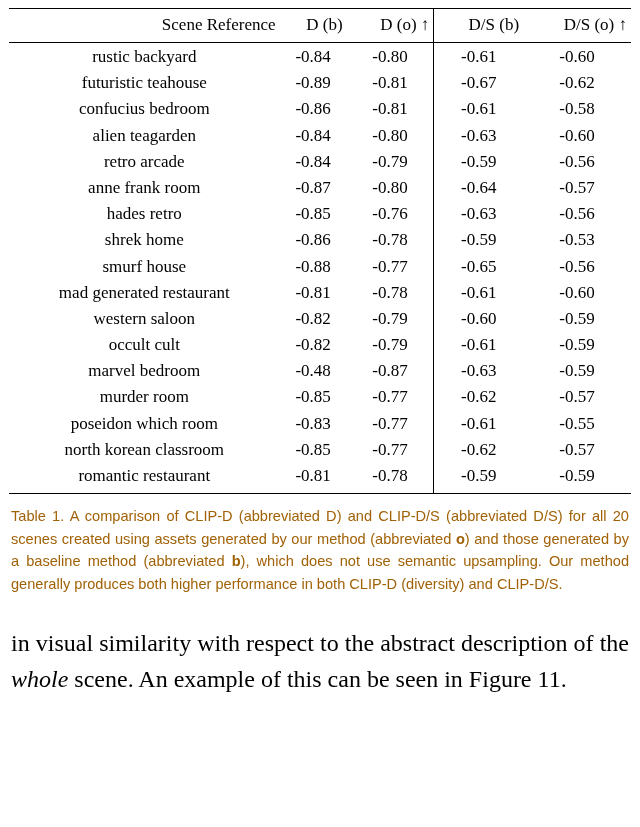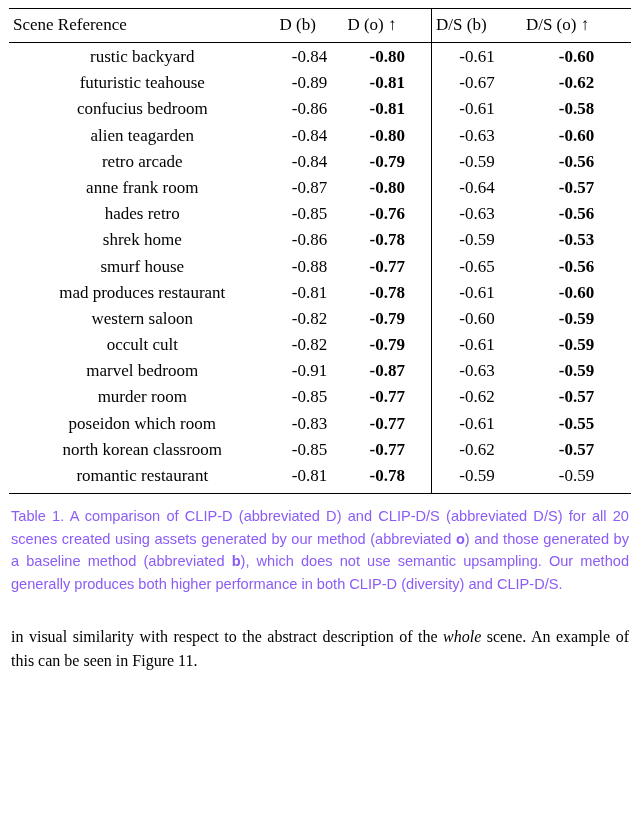--- a/index.html
+++ b/index.html
@@ -11,41 +11,41 @@
   .page{padding:8px 9px 0 9px;}
   table.results{
     width:622px;border-collapse:collapse;
     font-size:17px;
     border-top:1.6px solid #000;
     border-bottom:1.4px solid #000;
     margin:0 auto;
   }
   table.results thead tr{border-bottom:1.2px solid #000;}
   table.results th{
-    font-weight:normal;text-align:left;
+    font-weight:normal;text-align:right;
     padding:6px 4px 7px 4px;white-space:nowrap;
   }
   table.results td{
     text-align:center;padding:3.1px 4px;white-space:nowrap;
   }
   table.results tbody tr:first-child td{padding-top:4px;}
   table.results tbody tr:last-child td{padding-bottom:7px;}
-  td.b{font-weight:bold;}
+  td.b{font-weight:normal;}
   td.it, .it{}
   .vline{border-left:1px solid #000;}
   .caption{
     font-family:"Liberation Sans", sans-serif;
     font-size:14.6px;line-height:1.55;
     text-align:justify;
-    color:#8b5cf6;
+    color:#a16207;
     margin:11px 2px 0 2px;
     width:618px;
   }
   .bodytext{
-    font-size:16px;line-height:1.5;
+    font-size:24px;line-height:1.5;
     text-align:justify;
     margin:30px 6px 0 2px;
     width:618px;
   }
 </style>
 </head>
 <body>
 
 <div class="page">
 
@@ -117,21 +117,21 @@
           <td class="b">-0.53</td>
         </tr>
         <tr>
           <td>smurf house</td>
           <td>-0.88</td>
           <td class="b">-0.77</td>
           <td class="vline">-0.65</td>
           <td class="b">-0.56</td>
         </tr>
         <tr>
-          <td>mad produces restaurant</td>
+          <td>mad generated restaurant</td>
           <td>-0.81</td>
           <td class="b">-0.78</td>
           <td class="vline">-0.61</td>
           <td class="b">-0.60</td>
         </tr>
         <tr>
           <td>western saloon</td>
           <td>-0.82</td>
           <td class="b">-0.79</td>
           <td class="vline">-0.60</td>
@@ -139,21 +139,21 @@
         </tr>
         <tr>
           <td>occult cult</td>
           <td>-0.82</td>
           <td class="b">-0.79</td>
           <td class="vline">-0.61</td>
           <td class="b">-0.59</td>
         </tr>
         <tr>
           <td>marvel bedroom</td>
-          <td>-0.91</td>
+          <td>-0.48</td>
           <td class="b">-0.87</td>
           <td class="vline">-0.63</td>
           <td class="b">-0.59</td>
         </tr>
         <tr>
           <td>murder room</td>
           <td>-0.85</td>
           <td class="b">-0.77</td>
           <td class="vline">-0.62</td>
           <td class="b">-0.57</td>

